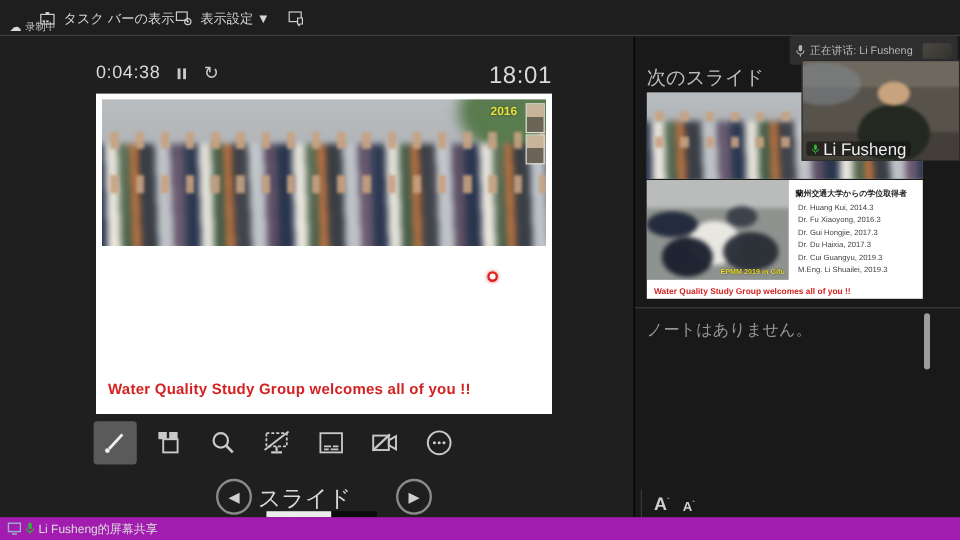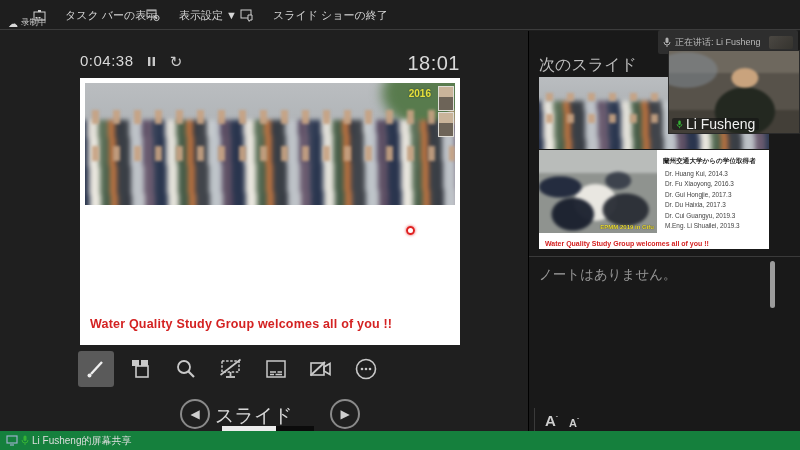--- a/index.html
+++ b/index.html
@@ -6,21 +6,21 @@
   html,body { width:800px; height:450px; overflow:hidden; background:#141414;
               font-family:"Liberation Sans","DejaVu Sans",sans-serif; }
   .app { position:relative; width:800px; height:450px; background:#1f1f1f; }
 
   
   .topbar { position:absolute; left:0; top:0; width:800px; height:30px;
             background:#1e1e1e; border-bottom:1px solid #3c3c3c; }
   .rec { position:absolute; left:8px; top:17px; display:flex; align-items:center; gap:3px;
          color:#c9c9c9; font-size:8.5px; }
   .rec .cloud { font-size:10px; color:#d8d8d8; }
-  .tb-item { position:absolute; top:0; height:30px; display:flex; align-items:center; gap:19px;
+  .tb-item { position:absolute; top:0; height:30px; display:flex; align-items:center; gap:7px;
              color:#d6d6d6; font-size:11px; cursor:default; }
   .tb-item svg { display:block; }
   .tb-taskbar { left:33px; }
   .tb-display { left:146px; }
   .tb-end     { left:240px; }
 
   
   .timer { position:absolute; left:80px; top:52px; color:#d9d9d9; font-size:15px; letter-spacing:.5px;text-align:center; }
   .t-btn { position:absolute; top:53px; width:20px; height:18px; border:none; background:transparent;
            color:#c9c9c9; font-size:14px; line-height:16px; text-align:center; padding:0; cursor:pointer; }
@@ -124,21 +124,21 @@
          background:
           radial-gradient(ellipse at 58% 34%, #c9a37d 0 11%, transparent 13%),
           radial-gradient(ellipse at 58% 72%, #232820 0 26%, transparent 28%),
           radial-gradient(ellipse at 15% 25%, rgba(130,140,150,.5) 0 18%, transparent 20%),
           linear-gradient(180deg,#6e685e 0 28%, #57524a 28% 70%, #433f38 70% 100%); }
   .nametag { position:absolute; left:3px; bottom:3px; height:12px; display:flex; align-items:center;
              gap:3px; padding:0 4px; background:rgba(20,20,20,.62); border-radius:2px; }
   .nametag .nm { color:#efefef; font-size:14px; }
 
   
-  .bottombar { position:absolute; left:0; top:431px; width:800px; height:19px; background:#15803d;
+  .bottombar { position:absolute; left:0; top:431px; width:800px; height:19px; background:#a21caf;
                display:flex; align-items:center; gap:3px; padding:0 6px; }
   .bottombar .txt { color:#dedede; font-size:10px; }
 
   .micglyph { display:inline-block; }
 </style>
 </head>
 <body>
 
 <div class="app">
 
@@ -162,21 +162,20 @@
         <circle cx="10.5" cy="9" r="2.6" fill="none" stroke="#cfcfcf" stroke-width="1"></circle>
         <circle cx="10.5" cy="9" r="0.9" fill="#cfcfcf"></circle>
       </svg>
       <span>表示設定 ▼</span>
     </div>
     <div class="tb-item tb-end">
       <svg width="14" height="13" viewBox="0 0 14 13">
         <rect x="1" y="1" width="10" height="8" fill="none" stroke="#cfcfcf" stroke-width="1"></rect>
         <path d="M8 6 L12 6 L12 11 L10 11 L9.2 12.4 L8.6 11 L8 11 Z" fill="#1e1e1e" stroke="#cfcfcf" stroke-width="1"></path>
       </svg>
-      <span>スライド ショーの終了</span>
     </div>
   </div>
 
   <div class="timer">0:04:38</div>
   <button class="t-btn t-pause">
     <svg width="9" height="11" viewBox="0 0 9 11">
       <rect x="1" y="1" width="2.4" height="9" fill="#c9c9c9"></rect>
         <rect x="5.6" y="1" width="2.4" height="9" fill="#c9c9c9"></rect>
     </svg>
   </button>

